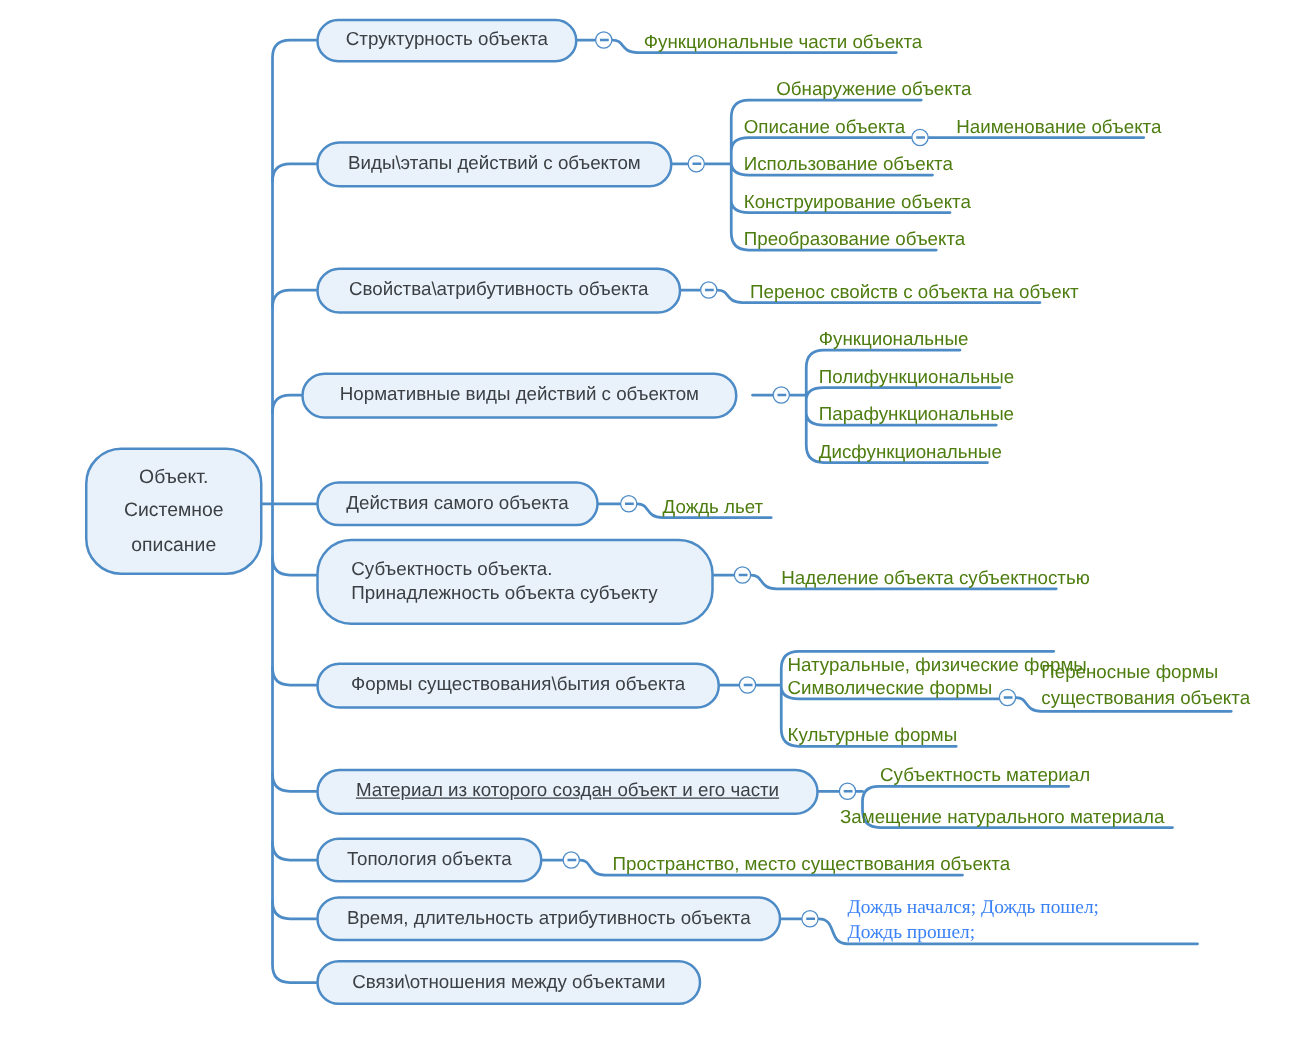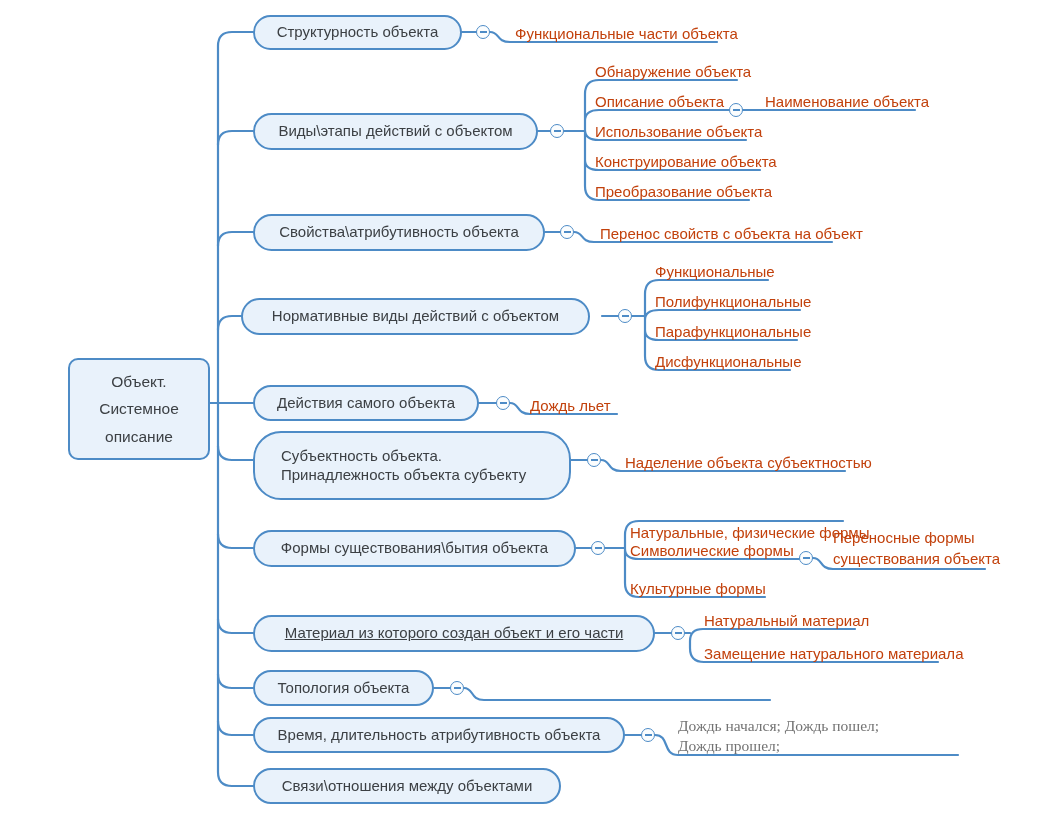--- a/index.html
+++ b/index.html
@@ -11,24 +11,24 @@
   .node{
     position:absolute;box-sizing:border-box;
     background:#e9f2fb;border:2px solid #4d8bc6;border-radius:19px;
     display:flex;align-items:center;justify-content:center;
     color:#3c4044;font-size:15px;text-align:center;
     white-space:pre-line;line-height:1.25;padding:0 12px;
   }
   .node.root{border-radius:10px;font-size:15.5px;line-height:1.75;}
   .node.two-line{border-radius:28px;justify-content:flex-start;text-align:left;padding-left:26px;}
   .leaf{
-    position:absolute;color:#c2410c;font-size:15px;
+    position:absolute;color:#4d7c0f;font-size:15px;
     white-space:pre-line;line-height:1.4;
   }
-  .leaf.serif{font-family:"Liberation Serif",serif;font-size:15.5px;line-height:1.3;color:#737373;}
+  .leaf.serif{font-family:"Liberation Serif",serif;font-size:15.5px;line-height:1.3;color:#3b82f6;}
   .collapse{
     position:absolute;width:14px;height:14px;box-sizing:border-box;
     border:1.5px solid #4d8bc6;border-radius:50%;background:#fbfdfe;
     display:flex;align-items:center;justify-content:center;cursor:pointer;padding:0;
   }
   .collapse .minus{width:7px;height:1.5px;background:#4d8bc6;display:block;}
 </style>
 </head>
 <body>
 
@@ -88,40 +88,40 @@
            M690 641 V648
            M690 641 Q690 629 703 629 H855
            M690 648 Q690 662 704 662 H938"></path>
 
       <path d="M464 688 C474 688 470 700 484 700 H770"></path>
 
       <path d="M655 735 C670 735 662 755 678 755 H958"></path>
     </g>
   </svg>
 
-  <div class="node root" style="left:68px;top:358px;width:142px;height:102px;">Объект.
+  <div class="node root" style="left:68px;top:358px;width:142px;height:102px;border-radius:29px;">Объект.
 Системное
 описание</div>
 
   <div class="node" style="left:253px;top:15px;width:209px;height:35px;">Структурность объекта</div>
   <div class="node" style="left:253px;top:113px;width:285px;height:37px;">Виды\этапы действий с объектом</div>
   <div class="node" style="left:253px;top:214px;width:292px;height:37px;">Свойства\атрибутивность объекта</div>
   <div class="node" style="left:241px;top:298px;width:349px;height:37px;">Нормативные  виды действий с объектом</div>
   <div class="node" style="left:253px;top:385px;width:226px;height:36px;">Действия самого объекта</div>
   <div class="node two-line" style="left:253px;top:431px;width:318px;height:69px;">Субъектность объекта.
 Принадлежность объекта субъекту</div>
   <div class="node" style="left:253px;top:530px;width:323px;height:37px;">Формы существования\бытия объекта</div>
   <div class="node" style="left:253px;top:615px;width:402px;height:37px;text-decoration:underline;">Материал из которого создан объект и его части</div>
   <div class="node" style="left:253px;top:670px;width:181px;height:36px;">Топология объекта</div>
   <div class="node" style="left:253px;top:717px;width:372px;height:36px;">Время, длительность атрибутивность объекта</div>
   <div class="node" style="left:253px;top:768px;width:308px;height:36px;">Связи\отношения между объектами</div>
 
   <span class="leaf" style="left:515px;top:23px;">Функциональные части объекта</span>
 
-  <span class="leaf" style="left:595px;top:61px;">Обнаружение объекта</span>
+  <span class="leaf" style="left:621px;top:61px;">Обнаружение объекта</span>
   <span class="leaf" style="left:595px;top:91px;">Описание объекта</span>
   <span class="leaf" style="left:765px;top:91px;">Наименование объекта</span>
   <span class="leaf" style="left:595px;top:121px;">Использование объекта</span>
   <span class="leaf" style="left:595px;top:151px;">Конструирование объекта</span>
   <span class="leaf" style="left:595px;top:181px;">Преобразование объекта</span>
 
   <span class="leaf" style="left:600px;top:223px;">Перенос свойств с объекта на объект</span>
 
   <span class="leaf" style="left:655px;top:261px;">Функциональные</span>
   <span class="leaf" style="left:655px;top:291px;">Полифункциональные</span>
@@ -131,23 +131,24 @@
   <span class="leaf" style="left:530px;top:395px;">Дождь льет</span>
 
   <span class="leaf" style="left:625px;top:452px;">Наделение объекта субъектностью</span>
 
   <span class="leaf" style="left:630px;top:502px;margin-top:20px;">Натуральные, физические формы</span>
   <span class="leaf" style="left:630px;top:540px;">Символические формы</span>
   <span class="leaf" style="left:833px;top:527px;">Переносные формы
 существования объекта</span>
   <span class="leaf" style="left:630px;top:578px;">Культурные формы</span>
 
-  <span class="leaf" style="left:704px;top:610px;">Натуральный материал</span>
-  <span class="leaf" style="left:704px;top:643px;">Замещение натурального материала</span>
+  <span class="leaf" style="left:704px;top:610px;">Субъектность материал</span>
+  <span class="leaf" style="left:672px;top:643px;">Замещение натурального материала</span>
 
+  <span class="leaf" style="left:490px;top:681px;">Пространство, место существования объекта</span>
 
   <span class="leaf serif" style="left:678px;top:716px;">Дождь начался; Дождь пошел;
 Дождь прошел;</span>
 
   <button class="collapse" style="left:476px;top:25px;">
       <span class="minus"></span>
     </button>
   <button class="collapse" style="left:550px;top:124px;">
       <span class="minus"></span>
     </button>

